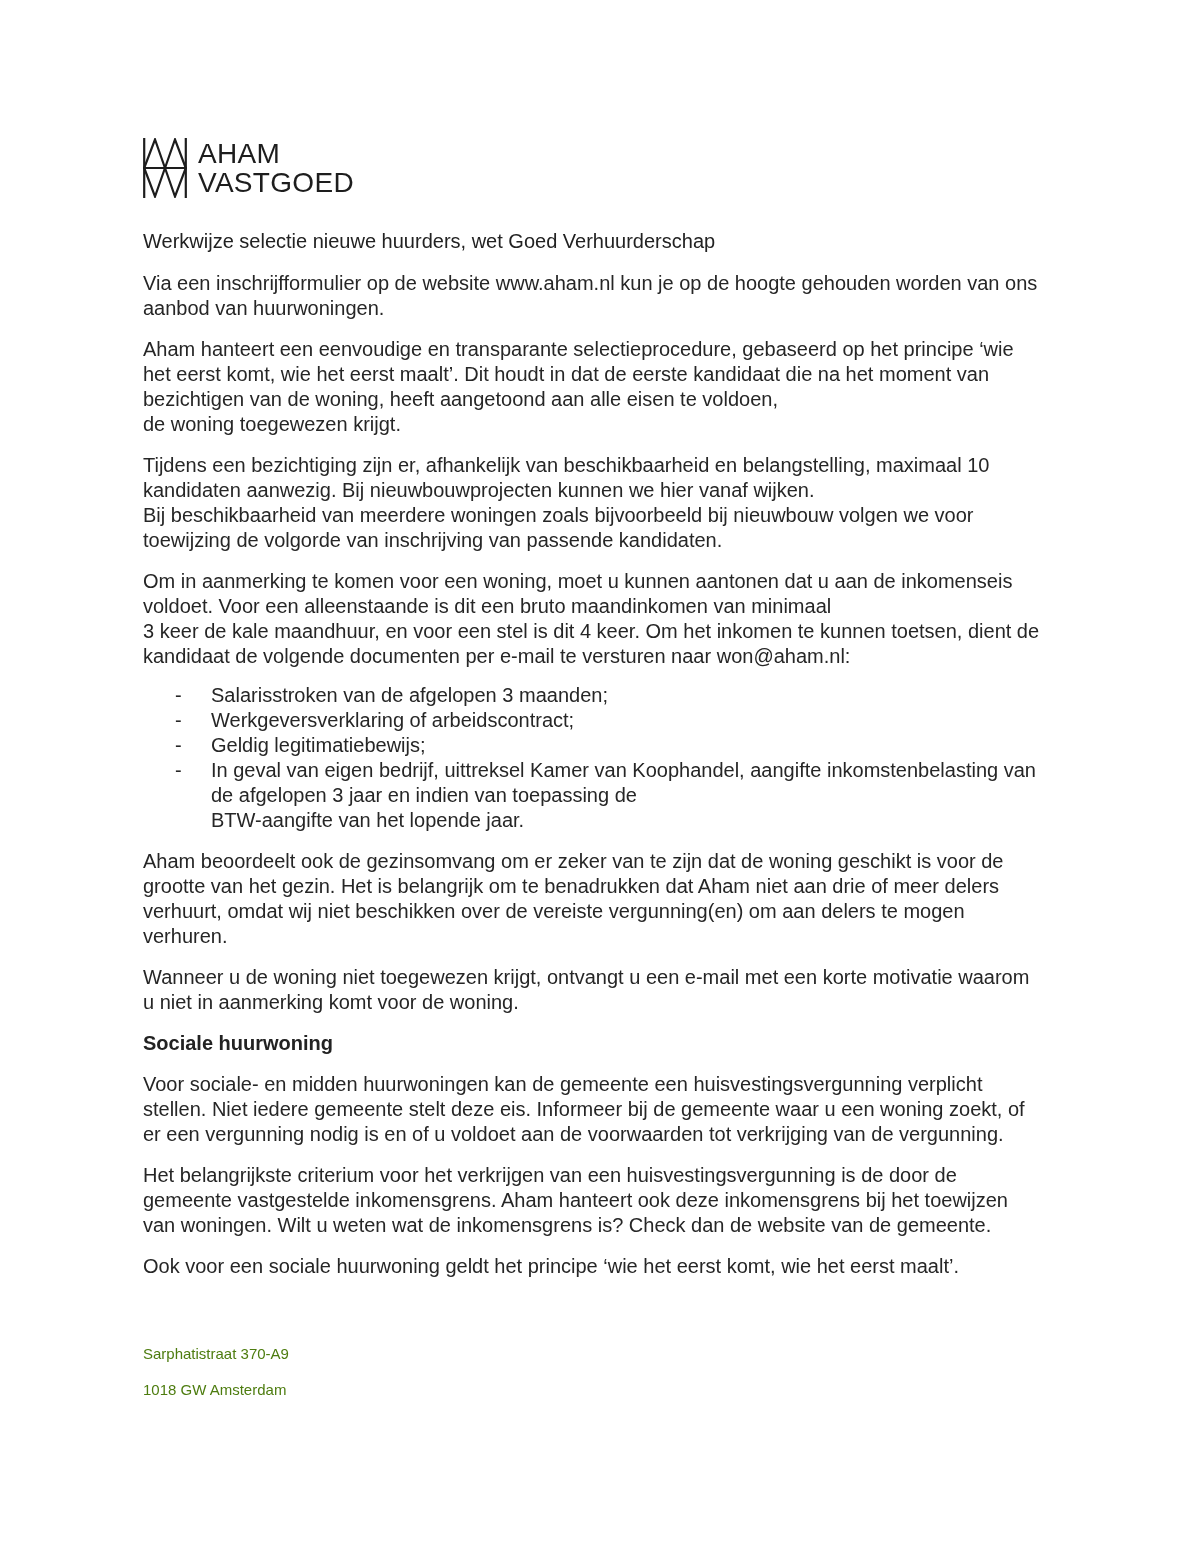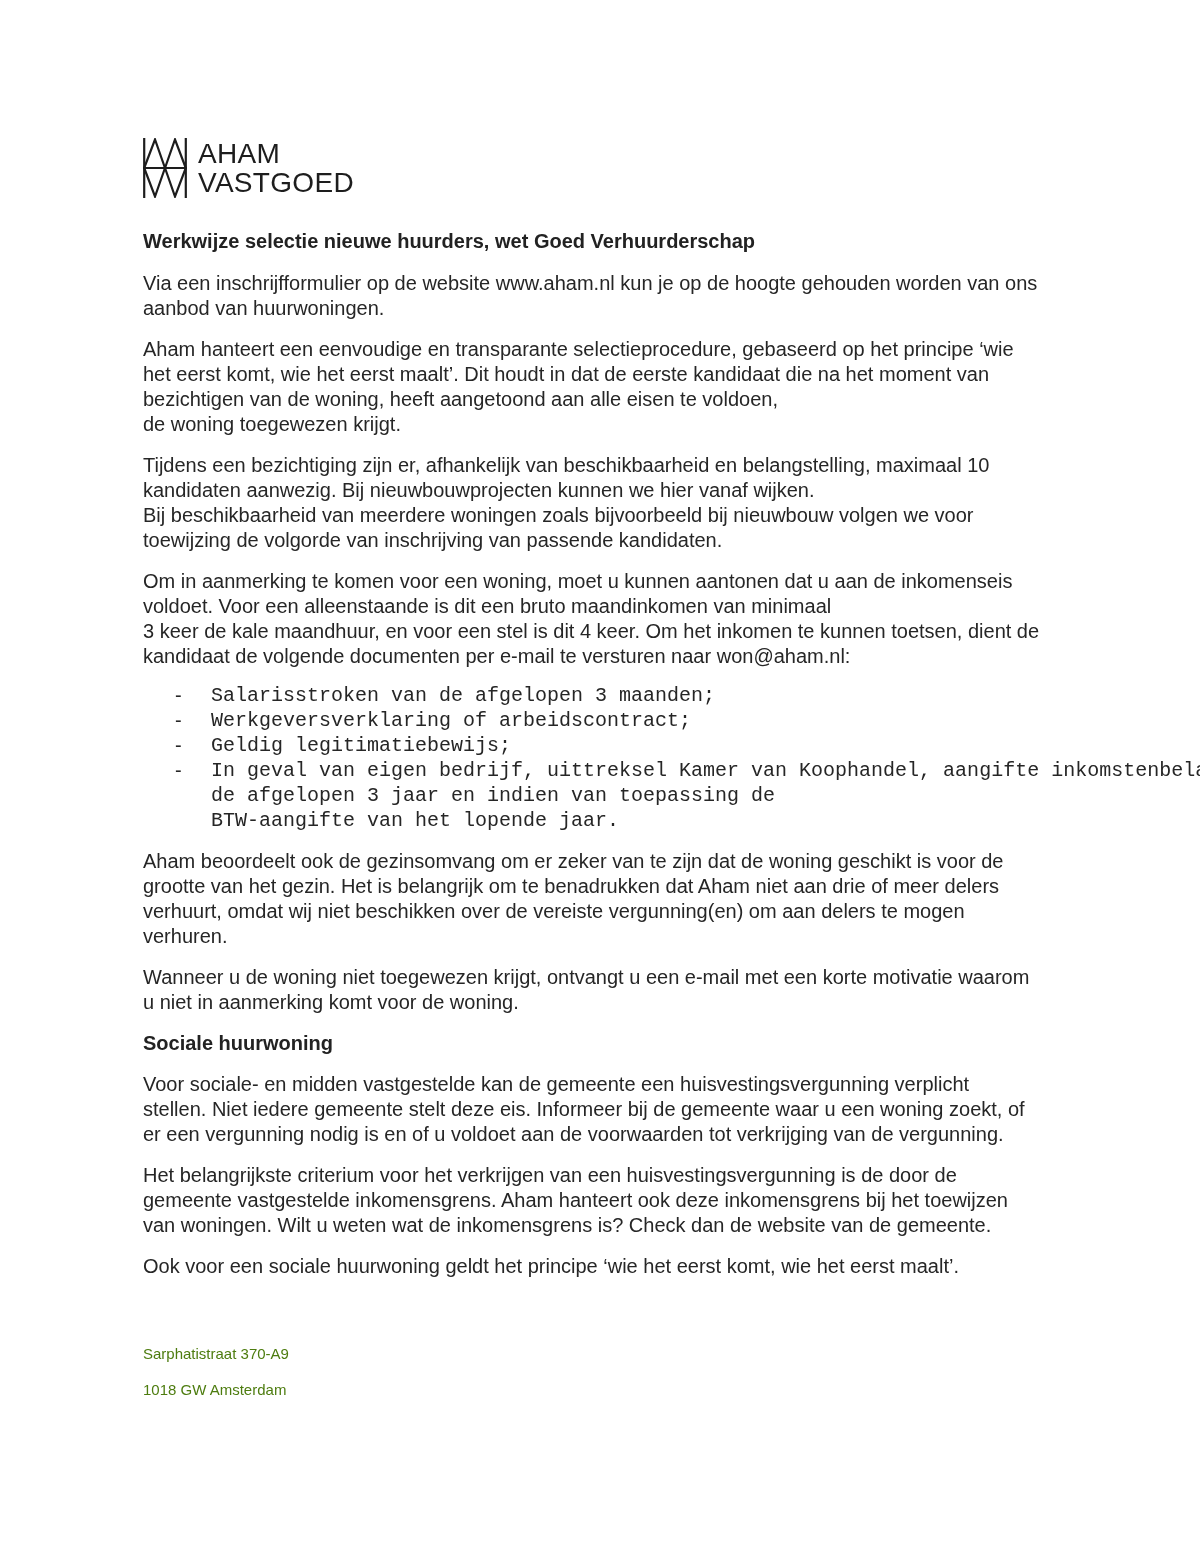--- a/index.html
+++ b/index.html
@@ -28,21 +28,21 @@
   .logo-mark svg { display: block; width: 44px; height: 60px; }
   .logo-text {
     font-size: 28px;
     line-height: 29px;
     letter-spacing: 0.3px;
     color: #1d1d1d;
     margin-top: 1px;
   }
   .doc-title {
     font-size: 20px;
-    font-weight: 700;
+    font-weight: 400;
     line-height: 25px;
     margin: 0 0 17px 0;
     color: #222222;
     white-space: pre;
   }
   .subheading {
     font-size: 20px;
     font-weight: 700;
     line-height: 25px;
     margin: 0 0 15px 0;
@@ -56,21 +56,21 @@
     white-space: pre;
   }
   .doc-list { margin: -2px 0 13px 0; }
   .list-item {
     display: flex;
     padding-left: 32px;
     font-size: 20px;
     line-height: 25px;
   }
   .list-marker { flex: 0 0 36px; }
-  .list-text { white-space: pre; font-family: Liberation Mono, monospace; }
+  .list-text { white-space: pre; }
   .footer {
     position: absolute;
     left: 143px;
     top: 1336px;
     width: 896px;
     display: flex;
     justify-content: space-between;
     font-size: 15px;
     line-height: 36px;
     color: #4d7c0f;
@@ -141,21 +141,21 @@
 
     <p class="para">Aham beoordeelt ook de gezinsomvang om er zeker van te zijn dat de woning geschikt is voor de
 grootte van het gezin. Het is belangrijk om te benadrukken dat Aham niet aan drie of meer delers
 verhuurt, omdat wij niet beschikken over de vereiste vergunning(en) om aan delers te mogen
 verhuren.</p>
     <p class="para">Wanneer u de woning niet toegewezen krijgt, ontvangt u een e-mail met een korte motivatie waarom
 u niet in aanmerking komt voor de woning.</p>
 
     <h2 class="subheading">Sociale huurwoning</h2>
 
-    <p class="para">Voor sociale- en midden vastgestelde kan de gemeente een huisvestingsvergunning verplicht
+    <p class="para">Voor sociale- en midden huurwoningen kan de gemeente een huisvestingsvergunning verplicht
 stellen. Niet iedere gemeente stelt deze eis. Informeer bij de gemeente waar u een woning zoekt, of
 er een vergunning nodig is en of u voldoet aan de voorwaarden tot verkrijging van de vergunning.</p>
     <p class="para">Het belangrijkste criterium voor het verkrijgen van een huisvestingsvergunning is de door de
 gemeente vastgestelde inkomensgrens. Aham hanteert ook deze inkomensgrens bij het toewijzen
 van woningen. Wilt u weten wat de inkomensgrens is? Check dan de website van de gemeente.</p>
     <p class="para">Ook voor een sociale huurwoning geldt het principe ‘wie het eerst komt, wie het eerst maalt’.</p>
 
   </div>
 
   <footer class="footer">

